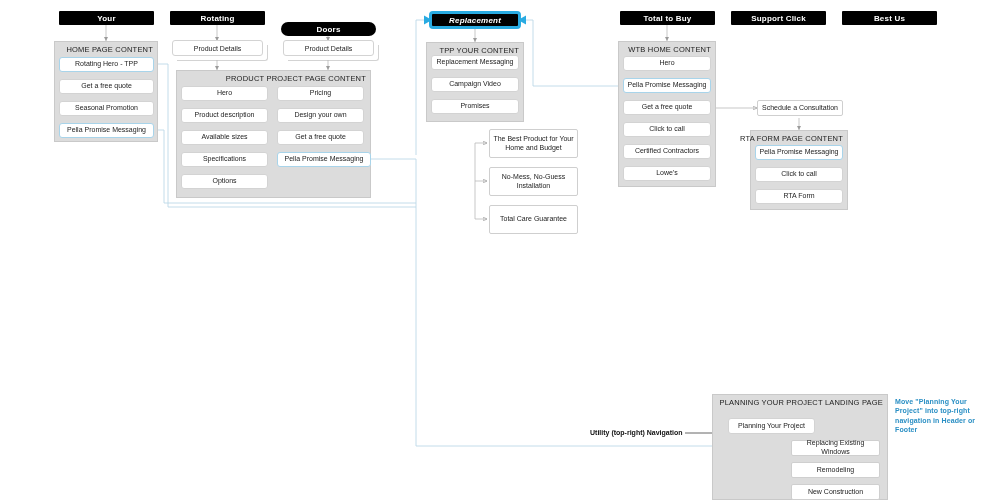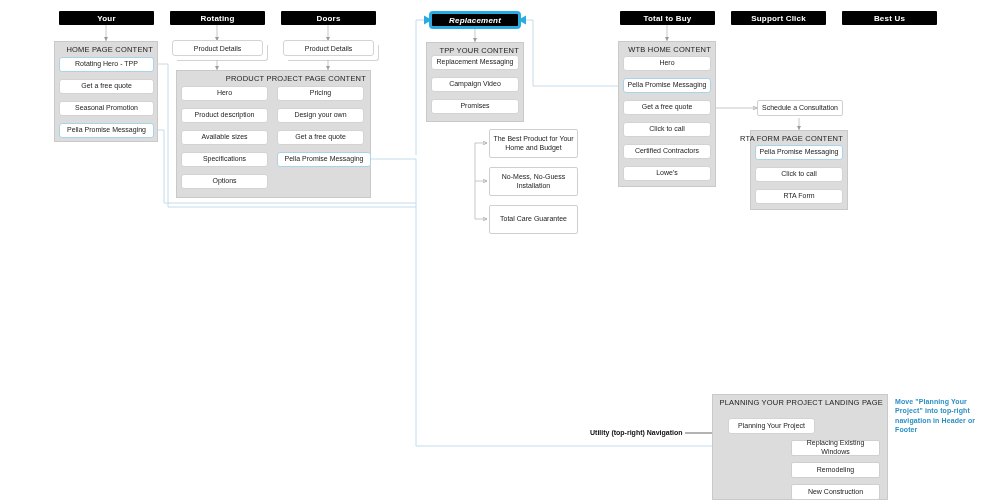--- a/index.html
+++ b/index.html
@@ -137,21 +137,21 @@
       <path d="M685,433 L716,433"></path>
     </g>
   </svg>
 
   <div class="nav-box" style="left:59px;top:11px;width:95px;height:14px;">
     <span>Your</span>
   </div>
   <div class="nav-box" style="left:170px;top:11px;width:95px;height:14px;">
     <span>Rotating</span>
   </div>
-  <div class="nav-box" style="left:281px;top:11px;width:95px;height:14px;">
+  <div class="nav-box" style="left:281px;top:22px;width:95px;height:14px;border-radius:7px;">
     <span>Doors</span>
   </div>
   <div class="nav-box active" style="left:429px;top:11px;width:92px;height:18px;">
     <span>Replacement</span>
   </div>
   <div class="nav-box" style="left:620px;top:11px;width:95px;height:14px;">
     <span>Total to Buy</span>
   </div>
   <div class="nav-box" style="left:731px;top:11px;width:95px;height:14px;">
     <span>Support Click</span>

